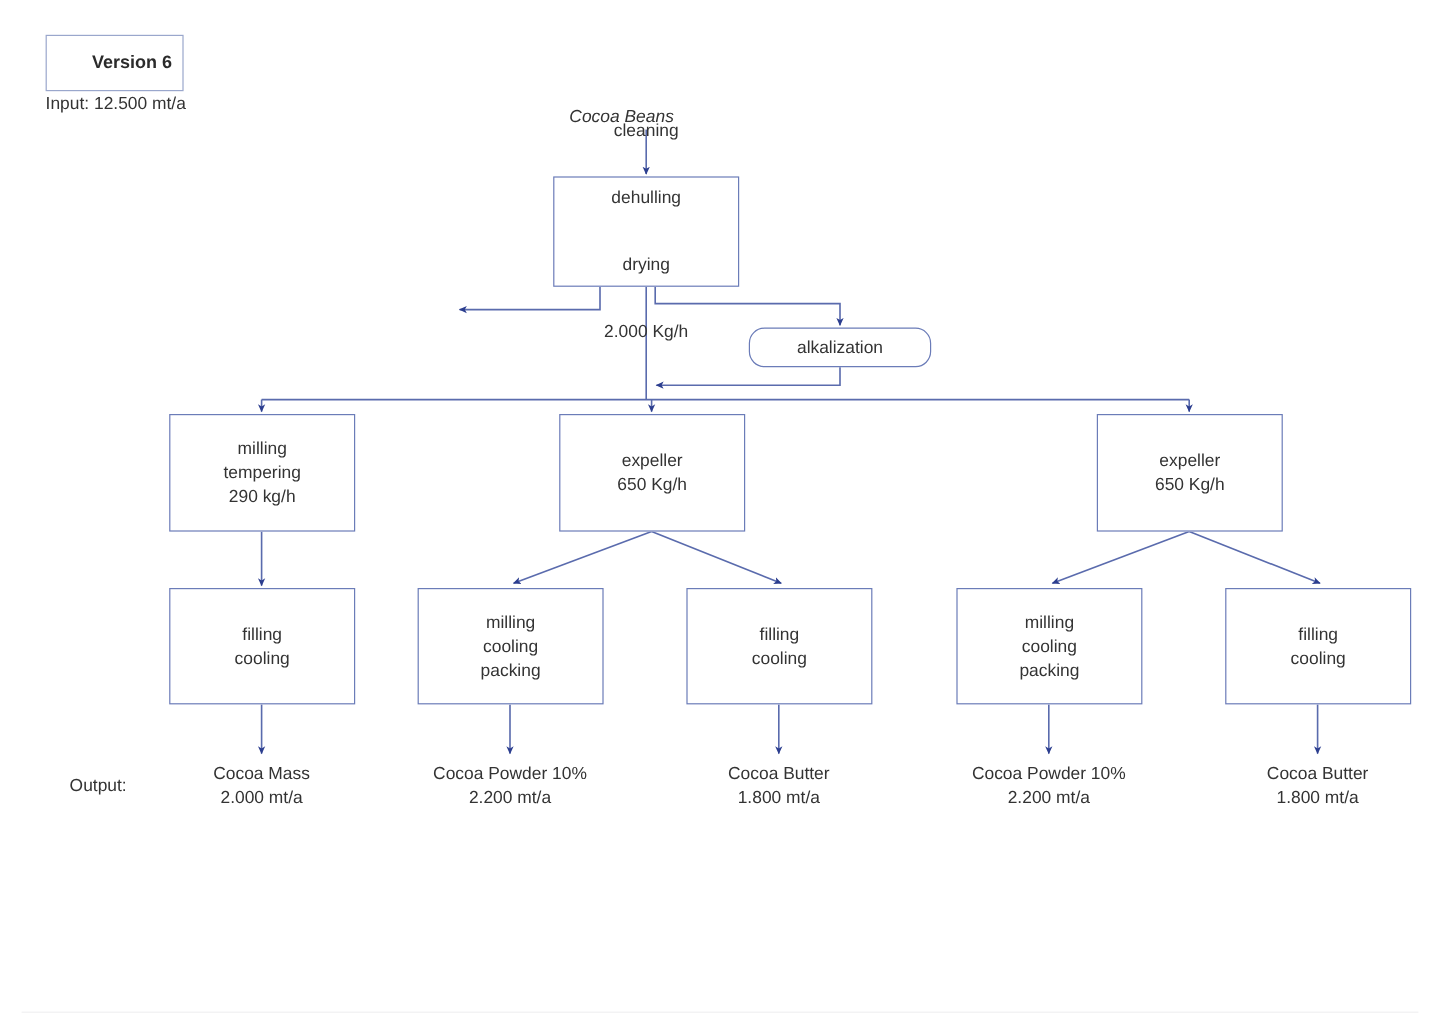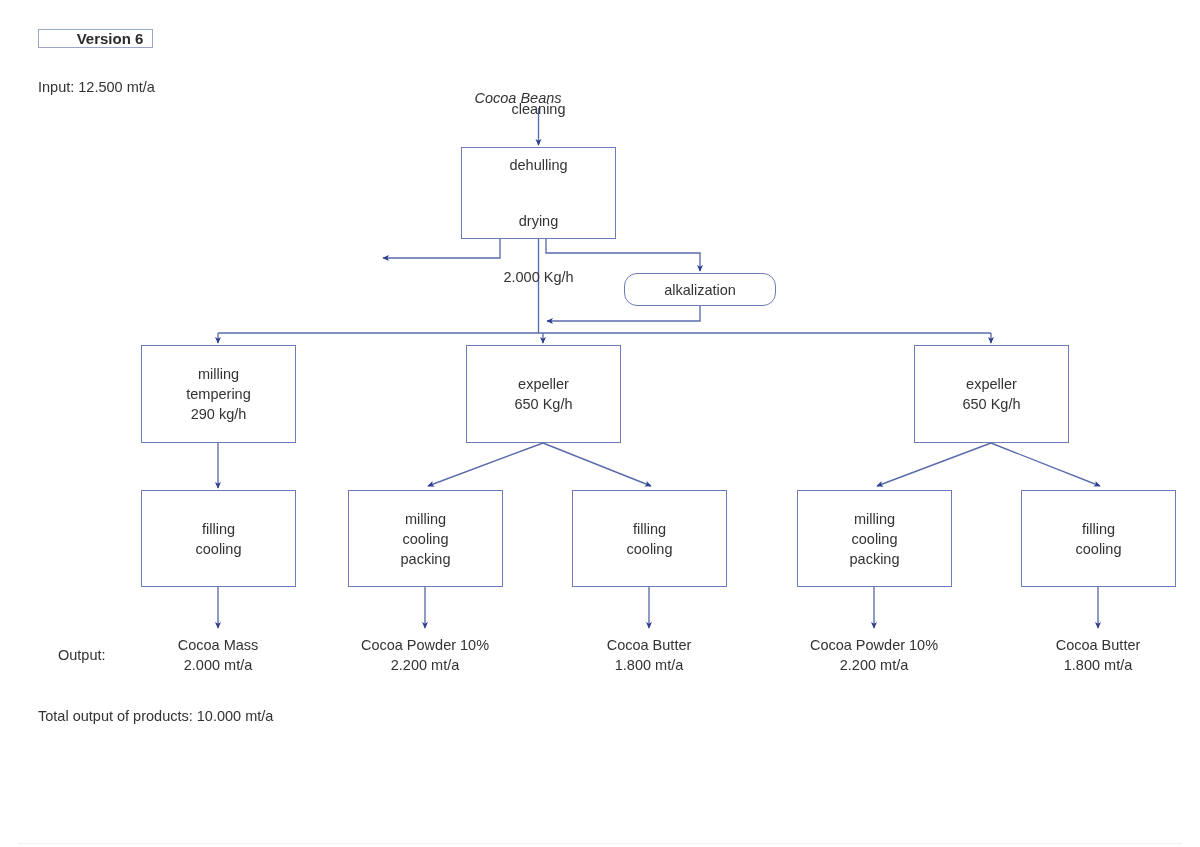--- a/index.html
+++ b/index.html
@@ -122,21 +122,21 @@
       <path d="M 991 443 L 1100 486" marker-end="url(#ah)"></path>
 
       <path d="M 218 587 L 218 628" marker-end="url(#ah)"></path>
       <path d="M 425 587 L 425 628" marker-end="url(#ah)"></path>
       <path d="M 649 587 L 649 628" marker-end="url(#ah)"></path>
       <path d="M 874 587 L 874 628" marker-end="url(#ah)"></path>
       <path d="M 1098 587 L 1098 628" marker-end="url(#ah)"></path>
     </g>
   </svg>
 
-  <div class="version-box" style="left:38px; top:29px; width:115px; height:19px;padding-left:29px;">
+  <div class="version-box" style="left:38px; top:29px; width:115px; height:47px;padding-left:29px;">
     <span>Version 6</span>
   </div>
 
   <div class="lbl left" style="left:38px; top:77px;">Input: 12.500 mt/a</div>
 
   <div class="lbl center" style="left:518px; top:88px;font-style:italic;">Cocoa Beans</div>
 
 
   <div id="nodes-host">
       <div class="node" style="left: 461px; top: 147px; width: 155px; height: 92px; gap: 36px;">
@@ -203,15 +203,14 @@
       <div class="lbl center" style="left: 874px; top: 635px;">
         <span class="ln">Cocoa Powder 10%</span>
         <span class="ln">2.200 mt/a</span>
       </div>
       <div class="lbl center" style="left: 1098px; top: 635px;">
         <span class="ln">Cocoa Butter</span>
         <span class="ln">1.800 mt/a</span>
       </div>
     </div>
 
-  <div class="lbl left" style="left:38px; top:706px;">Total output of products: 10.000 mt/a</div>
 
 </div>
 
 </body></html>

